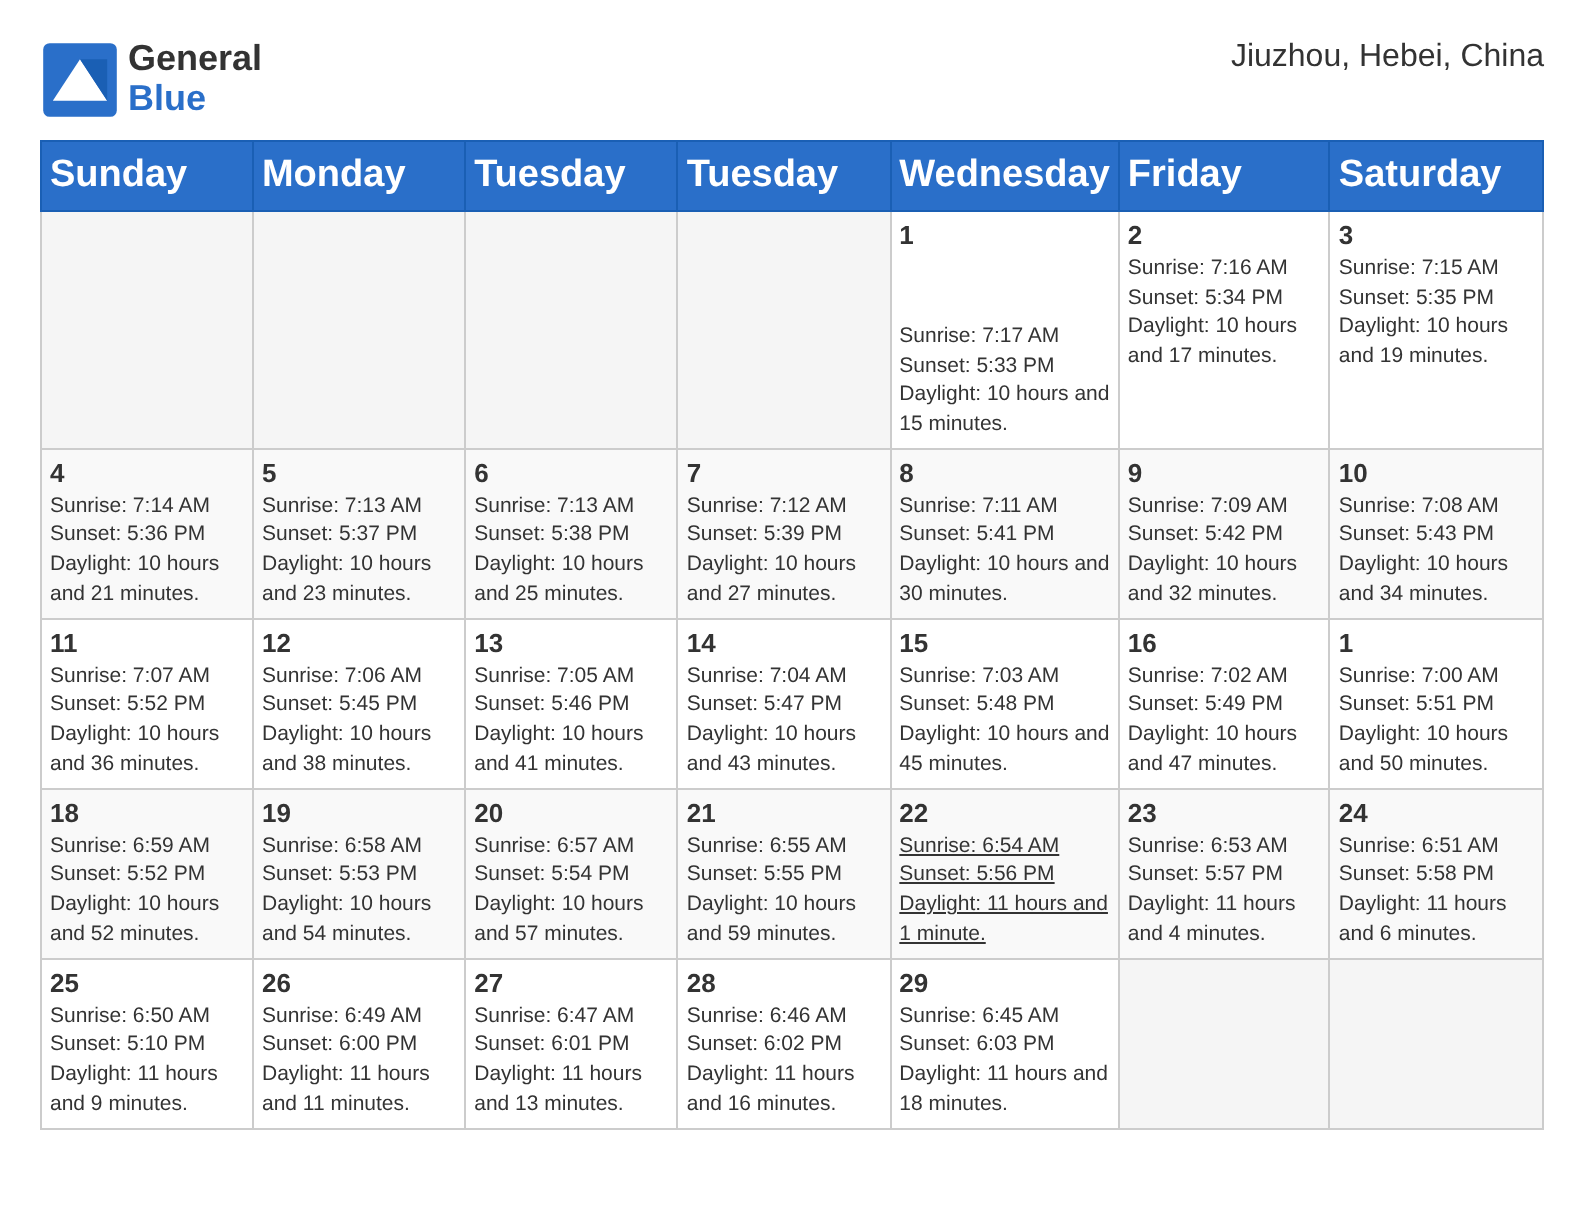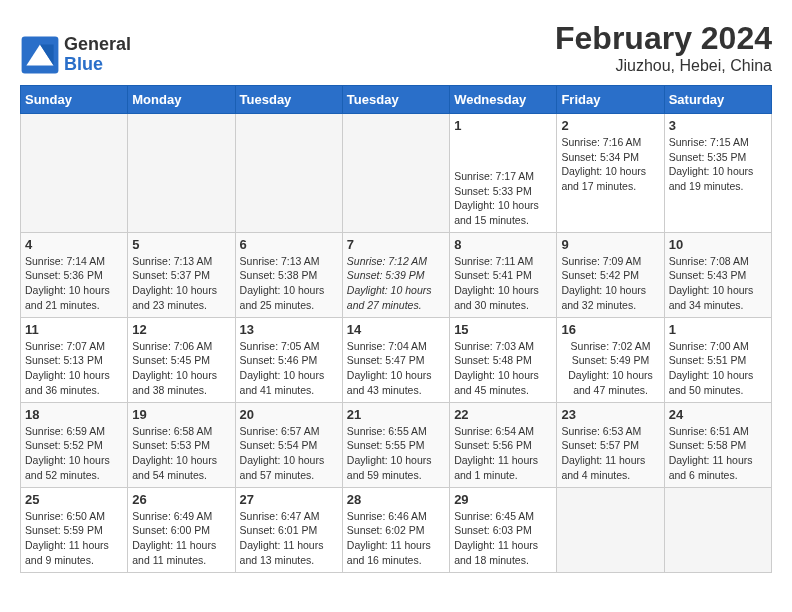--- a/index.html
+++ b/index.html
@@ -6,21 +6,21 @@
     body {
       font-family: Arial, sans-serif;
       background: #fff;
       width: 792px;
       min-height: 612px;
       padding: 20px;
     }
     .header {
       display: flex;
       justify-content: space-between;
-      align-items: flex-end;
+      align-items: flex-start;
       margin-bottom: 10px;
     }
     .logo {
       display: flex;
       align-items: center;
       gap: 4px;
     }
     .logo-text {
       display: flex;
       flex-direction: column;
@@ -50,21 +50,21 @@
     table {
       width: 100%;
       border-collapse: collapse;
       font-size: 11px;
     }
     thead tr th {
       background-color: #2a6fc9;
       color: white;
       padding: 6px 4px;
       text-align: left;
-      font-size: 13px;
+      font-size: 19px;
       font-weight: bold;
       border: 1px solid #1a5fb4;
     }
     tbody tr td {
       border: 1px solid #ccc;
       vertical-align: top;
       padding: 4px;
       min-height: 80px;
       height: 85px;
       width: 14.28%;
@@ -99,21 +99,20 @@
         <rect x="2" y="2" width="46" height="46" rx="4" fill="#2a6fc9"></rect>
         <polygon points="8,38 25,12 42,38" fill="white"></polygon>
         <polygon points="25,12 42,38 42,12" fill="#1a5fb4"></polygon>
       </svg>
       <div class="logo-text">
         <span class="general">General</span>
         <span class="blue">Blue</span>
       </div>
     </div>
     <div class="title-area">
-      <h1>February 2024</h1>
       <h2>Jiuzhou, Hebei, China</h2>
     </div>
   </div>
 
   <table>
     <thead>
       <tr>
         <th>Sunday</th>
         <th>Monday</th>
         <th>Tuesday</th>
@@ -162,21 +161,21 @@
 Daylight: 10 hours and 23 minutes.</div>
           </td>
           <td>
             <span class="day-number">6</span>
             <div class="day-info" style="white-space: pre-line;">Sunrise: 7:13 AM
 Sunset: 5:38 PM
 Daylight: 10 hours and 25 minutes.</div>
           </td>
           <td>
             <span class="day-number">7</span>
-            <div class="day-info" style="white-space: pre-line; font-style: italic;">Sunrise: 7:12 AM
+            <div class="day-info" style="white-space: pre-line;">Sunrise: 7:12 AM
 Sunset: 5:39 PM
 Daylight: 10 hours and 27 minutes.</div>
           </td>
           <td>
             <span class="day-number">8</span>
             <div class="day-info" style="white-space: pre-line;">Sunrise: 7:11 AM
 Sunset: 5:41 PM
 Daylight: 10 hours and 30 minutes.</div>
           </td>
           <td>
@@ -189,21 +188,21 @@
             <span class="day-number">10</span>
             <div class="day-info" style="white-space: pre-line;">Sunrise: 7:08 AM
 Sunset: 5:43 PM
 Daylight: 10 hours and 34 minutes.</div>
           </td>
         </tr>
         <tr>
           <td>
             <span class="day-number">11</span>
             <div class="day-info" style="white-space: pre-line;">Sunrise: 7:07 AM
-Sunset: 5:13 PM
+Sunset: 5:52 PM
 Daylight: 10 hours and 36 minutes.</div>
           </td>
           <td>
             <span class="day-number">12</span>
             <div class="day-info" style="white-space: pre-line;">Sunrise: 7:06 AM
 Sunset: 5:45 PM
 Daylight: 10 hours and 38 minutes.</div>
           </td>
           <td>
             <span class="day-number">13</span>
@@ -218,21 +217,21 @@
 Daylight: 10 hours and 43 minutes.</div>
           </td>
           <td>
             <span class="day-number">15</span>
             <div class="day-info" style="white-space: pre-line;">Sunrise: 7:03 AM
 Sunset: 5:48 PM
 Daylight: 10 hours and 45 minutes.</div>
           </td>
           <td>
             <span class="day-number">16</span>
-            <div class="day-info" style="white-space: pre-line; text-align: center;">Sunrise: 7:02 AM
+            <div class="day-info" style="white-space: pre-line;">Sunrise: 7:02 AM
 Sunset: 5:49 PM
 Daylight: 10 hours and 47 minutes.</div>
           </td>
           <td>
             <span class="day-number">1</span>
             <div class="day-info" style="white-space: pre-line;">Sunrise: 7:00 AM
 Sunset: 5:51 PM
 Daylight: 10 hours and 50 minutes.</div>
           </td>
         </tr>
@@ -256,42 +255,42 @@
 Daylight: 10 hours and 57 minutes.</div>
           </td>
           <td>
             <span class="day-number">21</span>
             <div class="day-info" style="white-space: pre-line;">Sunrise: 6:55 AM
 Sunset: 5:55 PM
 Daylight: 10 hours and 59 minutes.</div>
           </td>
           <td>
             <span class="day-number">22</span>
-            <div class="day-info" style="white-space: pre-line;">Sunrise: 6:54 AM
+            <div class="day-info" style="white-space: pre-line; text-decoration: underline;">Sunrise: 6:54 AM
 Sunset: 5:56 PM
 Daylight: 11 hours and 1 minute.</div>
           </td>
           <td>
             <span class="day-number">23</span>
             <div class="day-info" style="white-space: pre-line;">Sunrise: 6:53 AM
 Sunset: 5:57 PM
 Daylight: 11 hours and 4 minutes.</div>
           </td>
           <td>
             <span class="day-number">24</span>
             <div class="day-info" style="white-space: pre-line;">Sunrise: 6:51 AM
 Sunset: 5:58 PM
 Daylight: 11 hours and 6 minutes.</div>
           </td>
         </tr>
         <tr>
           <td>
             <span class="day-number">25</span>
             <div class="day-info" style="white-space: pre-line;">Sunrise: 6:50 AM
-Sunset: 5:59 PM
+Sunset: 5:10 PM
 Daylight: 11 hours and 9 minutes.</div>
           </td>
           <td>
             <span class="day-number">26</span>
             <div class="day-info" style="white-space: pre-line;">Sunrise: 6:49 AM
 Sunset: 6:00 PM
 Daylight: 11 hours and 11 minutes.</div>
           </td>
           <td>
             <span class="day-number">27</span>

